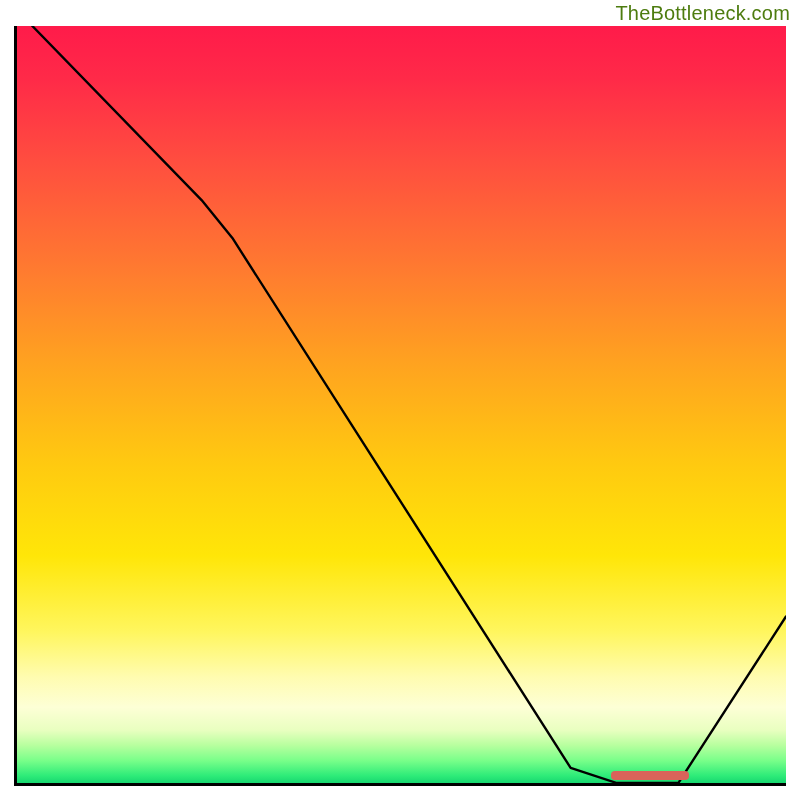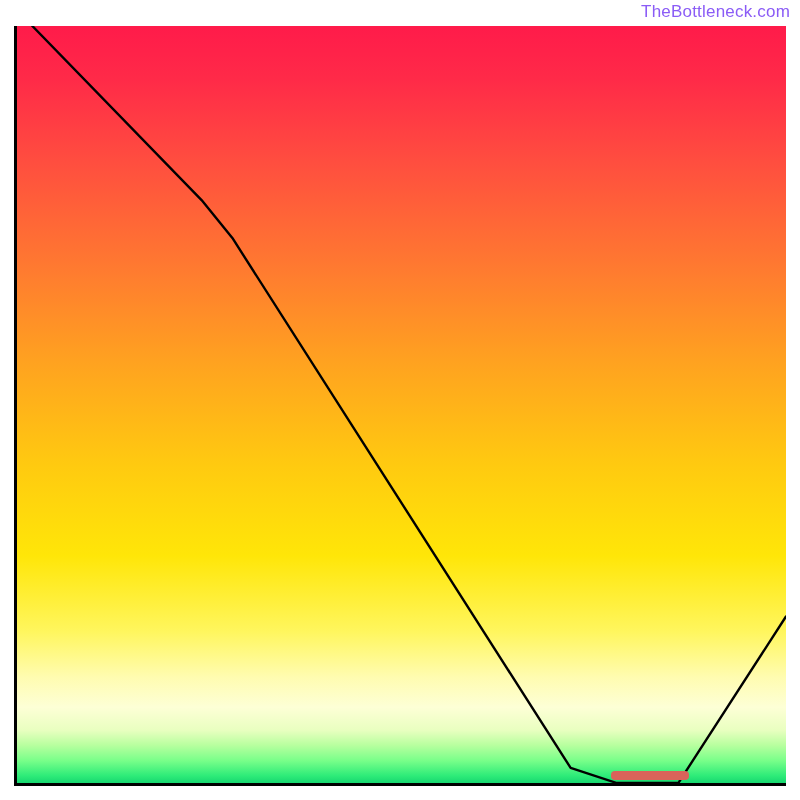--- a/index.html
+++ b/index.html
@@ -13,22 +13,22 @@
   }
   .wrap {
     position: relative;
     width: 800px;
     height: 800px;
   }
   .attribution {
     position: absolute;
     top: 2px;
     right: 10px;
-    font-size: 17px;
-    color: #8b5cf6;
+    font-size: 20px;
+    color: #4d7c0f;
     font-weight: 400;
     letter-spacing: 0.2px;
   }
   .plot {
     position: absolute;
     left: 14px;
     top: 26px;
     width: 772px;
     height: 760px;
     box-sizing: border-box;

